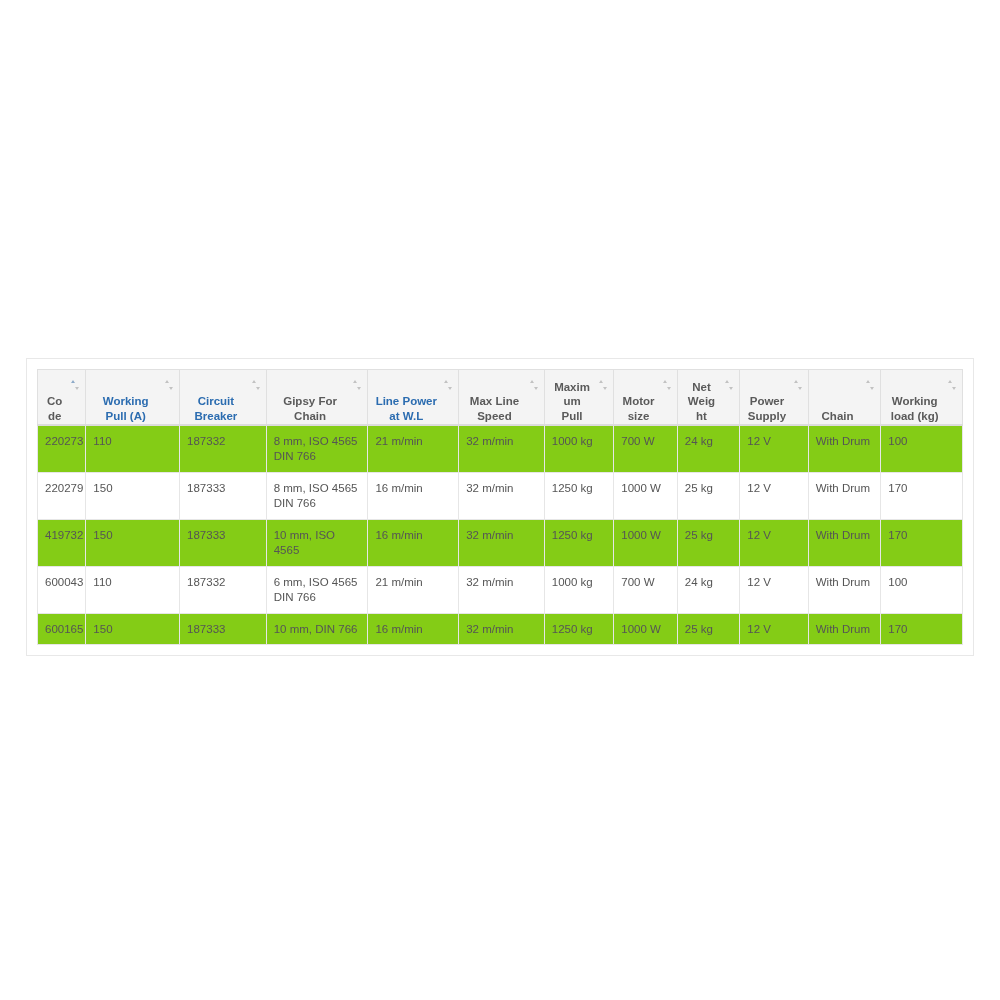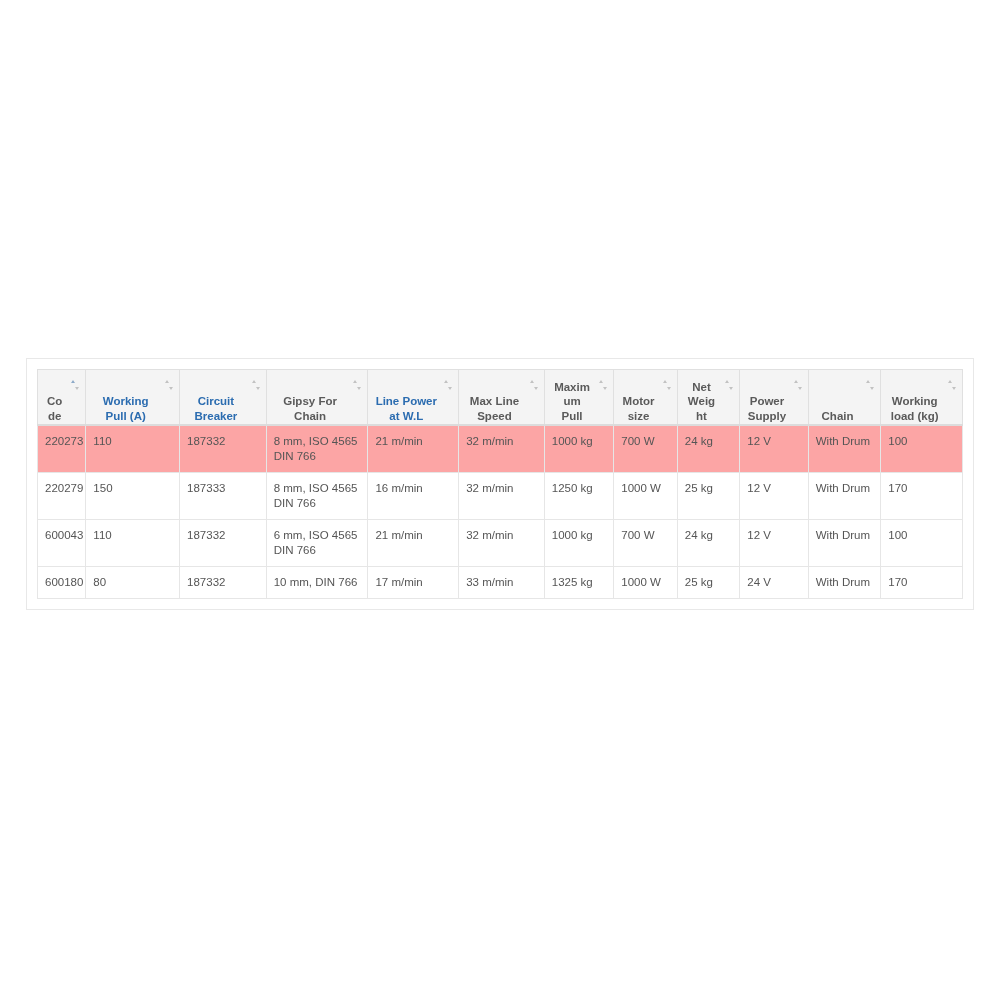--- a/index.html
+++ b/index.html
@@ -67,21 +67,21 @@
   table.spec tbody td {
     border: 1px solid #e6e6e6;
     padding: 8px 7px;
     vertical-align: top;
     line-height: 1.3;
     color: #555555;
     font-size: 11.5px;
     background: #ffffff;
   }
   table.spec tbody tr.odd td {
-    background: #fca5a5;
+    background: #84cc16;
   }
   
   col.c0 { width: 48px; }
   col.c1 { width: 93px; }
   col.c2 { width: 86px; }
   col.c3 { width: 101px; }
   col.c4 { width: 90px; }
   col.c5 { width: 85px; }
   col.c6 { width: 69px; }
   col.c7 { width: 63px; }
@@ -244,44 +244,58 @@
           <td>8 mm, ISO 4565 DIN 766</td>
           <td>16 m/min</td>
           <td>32 m/min</td>
           <td>1250 kg</td>
           <td>1000 W</td>
           <td>25 kg</td>
           <td>12 V</td>
           <td>With Drum</td>
           <td>170</td>
         </tr>
+        <tr class="odd">
+          <td>419732</td>
+          <td>150</td>
+          <td>187333</td>
+          <td>10 mm, ISO 4565</td>
+          <td>16 m/min</td>
+          <td>32 m/min</td>
+          <td>1250 kg</td>
+          <td>1000 W</td>
+          <td>25 kg</td>
+          <td>12 V</td>
+          <td>With Drum</td>
+          <td>170</td>
+        </tr>
         <tr>
           <td>600043</td>
           <td>110</td>
           <td>187332</td>
           <td>6 mm, ISO 4565 DIN 766</td>
           <td>21 m/min</td>
           <td>32 m/min</td>
           <td>1000 kg</td>
           <td>700 W</td>
           <td>24 kg</td>
           <td>12 V</td>
           <td>With Drum</td>
           <td>100</td>
         </tr>
-        <tr>
-          <td>600180</td>
-          <td>80</td>
-          <td>187332</td>
+        <tr class="odd">
+          <td>600165</td>
+          <td>150</td>
+          <td>187333</td>
           <td>10 mm, DIN 766</td>
-          <td>17 m/min</td>
-          <td>33 m/min</td>
-          <td>1325 kg</td>
+          <td>16 m/min</td>
+          <td>32 m/min</td>
+          <td>1250 kg</td>
           <td>1000 W</td>
           <td>25 kg</td>
-          <td>24 V</td>
+          <td>12 V</td>
           <td>With Drum</td>
           <td>170</td>
         </tr>
       </tbody>
     </table>
   </div>
 </div>
 
 </body></html>

